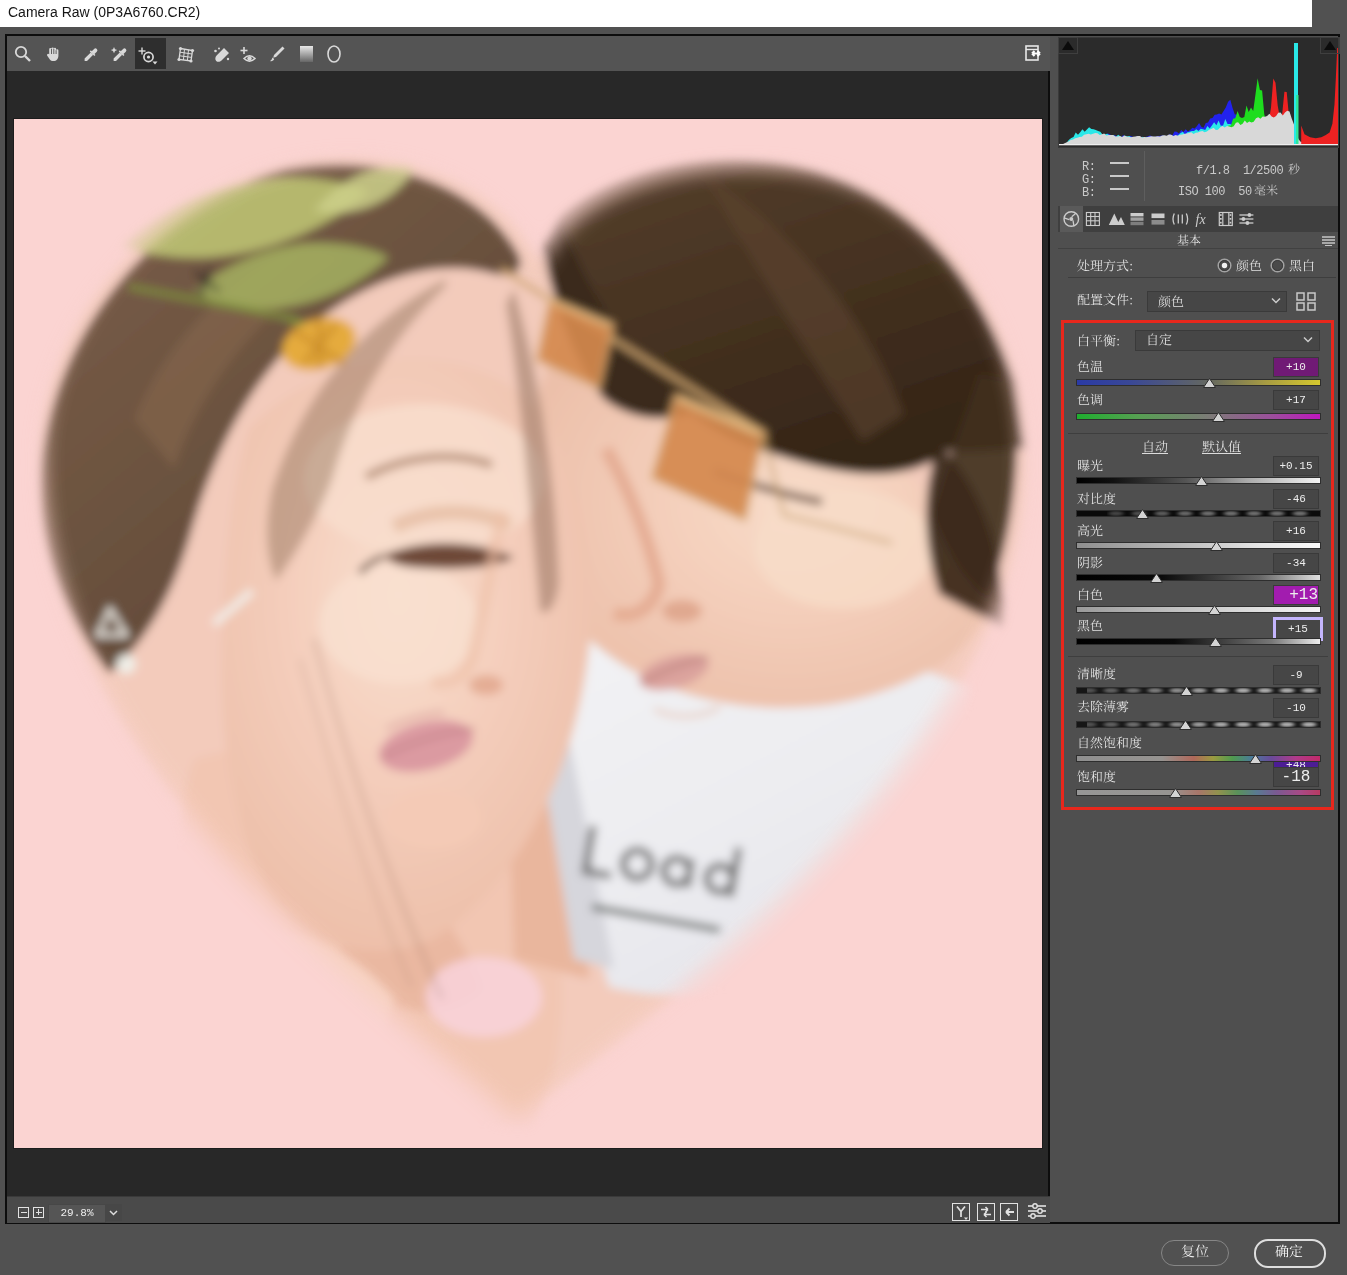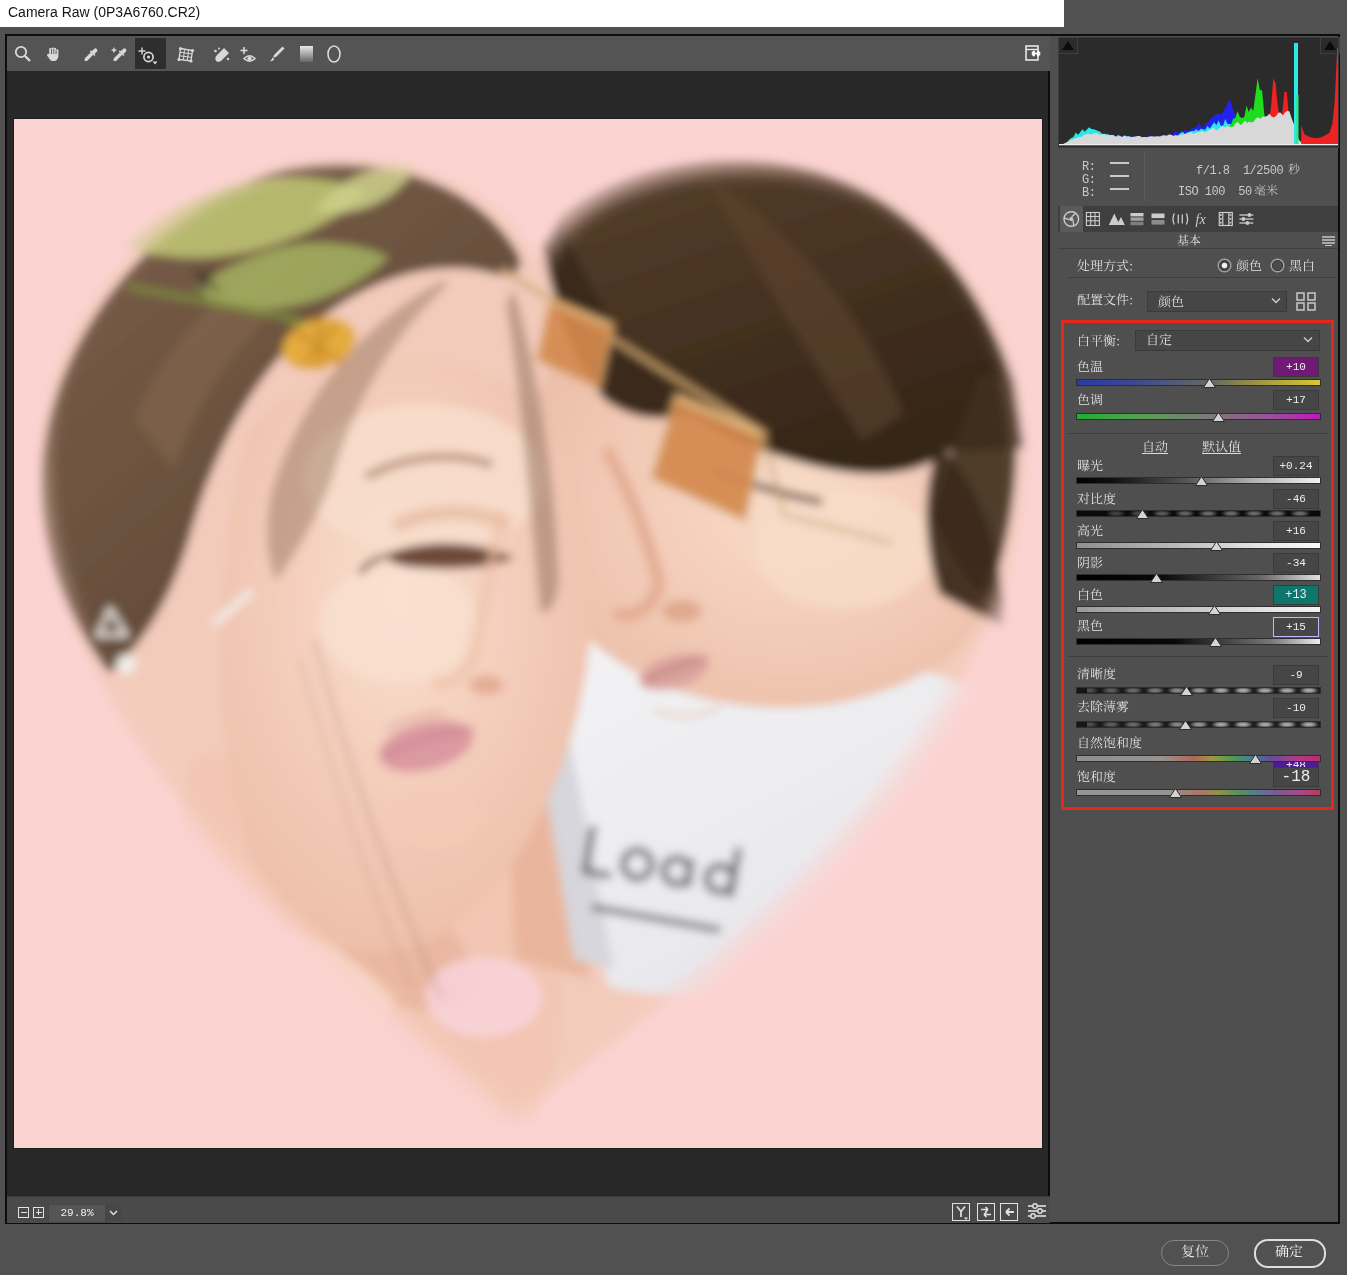--- a/index.html
+++ b/index.html
@@ -1,19 +1,19 @@
 <!DOCTYPE html>
 <html><head><meta charset="utf-8">
 <style>
 html,body{margin:0;padding:0}
 body{width:1347px;height:1275px;position:relative;overflow:hidden;
      background:#515151;font-family:"Liberation Sans",sans-serif;}
 </style></head><body>
 
-<div style="position:absolute;left:0;top:0;width:1064px;height:27px;background:#ffffff;">
+<div style="position:absolute;left:0;top:0;width:1312px;height:27px;background:#ffffff;">
     <span style="position:absolute;left:8px;top:4px;font-size:14px;color:#151515;">Camera Raw (0P3A6760.CR2)</span>
   </div>
 <div style="position:absolute;left:5px;top:34px;width:1041px;height:1186px;border:2px solid #0d0d0d;background:#282828;">
     <div style="position:absolute;left:0;top:0;width:1044px;height:35px;background:#545454;"></div>
     <div style="position:absolute;left:6px;top:8px;"><svg width="20" height="20" viewBox="0 0 20 20" xmlns="http://www.w3.org/2000/svg">
         <circle cx="8" cy="8" r="5.2" fill="none" stroke="#d9d9d9" stroke-width="1.8"></circle>
         <line x1="12" y1="12" x2="17" y2="17" stroke="#d9d9d9" stroke-width="2.4"></line>
       </svg></div>
     <div style="position:absolute;left:36px;top:8px;"><svg width="20" height="20" viewBox="0 0 20 20" xmlns="http://www.w3.org/2000/svg">
         <path d="M6.2 10.5 V5.2 a1.15 1.15 0 0 1 2.3 0 V4.6 a1.15 1.15 0 0 1 2.3 0 V5 a1.15 1.15 0 0 1 2.3 0 V6.4 a1.15 1.15 0 0 1 2.3 0 V11.5 c0 3.4-1.9 5.6-4.8 5.6 c-2.3 0-3.5-.9-4.6-2.9 L4.1 11.6 a1.25 1.25 0 0 1 2.1-1.3 Z" fill="#d9d9d9"></path>
@@ -437,21 +437,21 @@
       </svg></div>
     <div style="position:absolute;left:223px;top:354px;width:44px;height:18px;background:#464646;border:1px solid #3a3a3a;color:#ededed;font-size:11px;letter-spacing:-0.5px;font-family:'Liberation Mono',monospace;text-align:center;line-height:18px;letter-spacing:0;">+17</div>
     <div style="position:absolute;left:26px;top:377px;width:243px;height:5px;border:1px solid #2e2e2e;background:linear-gradient(90deg,#1fae2f 0%,#56a052 25%,#7d7a78 55%,#9b4f9b 80%,#c017c0 100%);"></div>
     <svg style="position:absolute;left:162px;top:376px;" width="13" height="10">
       <path d="M6.5 0.5 L12.5 9.5 L0.5 9.5 Z" fill="#d4d4d4" stroke="#2e2e2e" stroke-width="1"></path>
     </svg>
     <div style="position:absolute;left:27px;top:423px;"><svg class="" width="26" height="15" viewBox="0 0 26 15" style="display:inline-block;vertical-align:top" fill="#e6e6e6" xmlns="http://www.w3.org/2000/svg">
         <path transform="translate(0.0,11.4) scale(0.01300)" d="M473 -536V-555H801V-522H810C830 -522 860 -536 861 -542V-753C880 -757 897 -764 902 -771L825 -830L791 -793H479L414 -823V-516H423C448 -516 473 -529 473 -536ZM801 -763V-686H473V-763ZM801 -585H473V-657H801ZM354 -36 401 26C410 22 416 13 418 2C494 -39 555 -75 601 -101V-12C601 1 598 5 585 5C572 5 512 0 512 0V16C541 21 557 26 567 34C575 45 579 60 580 76C651 68 659 41 659 -8V-98C720 -69 796 -21 831 16C889 34 896 -61 715 -107L786 -163C805 -157 818 -164 824 -173L755 -215C731 -178 705 -139 686 -113L659 -118V-239C683 -242 692 -249 695 -263L601 -274V-124C499 -85 399 -50 354 -36ZM886 -369 845 -317H757V-422H882C895 -422 904 -427 907 -438C880 -465 836 -500 836 -500L798 -452H757V-495C779 -498 787 -506 789 -519L701 -529V-452H549V-494C571 -498 579 -506 581 -519L492 -529V-452H379L387 -422H492V-317H326L334 -287H473C434 -226 377 -167 312 -122L324 -104C375 -131 422 -163 464 -199C488 -175 516 -142 526 -116C574 -85 615 -171 479 -213C503 -236 525 -261 544 -287H741C783 -207 850 -145 918 -107C925 -133 942 -148 964 -150L965 -161C895 -183 818 -228 769 -287H938C952 -287 960 -292 963 -303C934 -332 886 -369 886 -369ZM549 -317V-422H701V-317ZM245 -203H140V-455H245ZM80 -791V-49H89C120 -49 140 -65 140 -70V-173H245V-95H254C275 -95 304 -111 305 -118V-717C325 -721 342 -728 348 -736L271 -797L235 -757H152ZM245 -484H140V-728H245Z"></path>
         <path transform="translate(13.0,11.4) scale(0.01300)" d="M147 -778 134 -770C187 -706 252 -603 265 -523C340 -462 397 -635 147 -778ZM791 -784C746 -685 684 -577 636 -513L650 -502C716 -557 792 -639 852 -722C873 -718 887 -725 892 -736ZM464 -838V-453H41L49 -424H348C336 -187 271 -43 33 63L38 78C319 -11 402 -161 424 -424H562V-20C562 33 581 50 662 50H772C935 50 966 38 966 7C966 -6 962 -15 940 -23L936 -197H923C910 -122 898 -50 889 -30C886 -19 882 -15 869 -14C855 -12 820 -11 773 -11H673C634 -11 629 -17 629 -36V-424H931C945 -424 955 -429 957 -440C922 -473 865 -516 865 -516L814 -453H530V-799C555 -803 565 -813 567 -827Z"></path>
       </svg></div>
-    <div style="position:absolute;left:223px;top:420px;width:44px;height:18px;background:#464646;border:1px solid #3a3a3a;color:#ededed;font-size:11px;letter-spacing:-0.5px;font-family:'Liberation Mono',monospace;text-align:center;line-height:18px;letter-spacing:0;">+0.24</div>
+    <div style="position:absolute;left:223px;top:420px;width:44px;height:18px;background:#464646;border:1px solid #3a3a3a;color:#ededed;font-size:11px;letter-spacing:-0.5px;font-family:'Liberation Mono',monospace;text-align:center;line-height:18px;letter-spacing:0;">+0.15</div>
     <div style="position:absolute;left:26px;top:441px;width:243px;height:5px;border:1px solid #2e2e2e;background:linear-gradient(90deg,#000 0%,#111 15%,#555 45%,#aaa 70%,#f2f2f2 100%);"></div>
     <svg style="position:absolute;left:145px;top:440px;" width="13" height="10">
       <path d="M6.5 0.5 L12.5 9.5 L0.5 9.5 Z" fill="#d4d4d4" stroke="#2e2e2e" stroke-width="1"></path>
     </svg>
     <div style="position:absolute;left:27px;top:456px;"><svg class="" width="39" height="15" viewBox="0 0 39 15" style="display:inline-block;vertical-align:top" fill="#e6e6e6" xmlns="http://www.w3.org/2000/svg">
         <path transform="translate(0.0,11.4) scale(0.01300)" d="M487 -455 477 -445C541 -386 574 -293 592 -237C657 -178 715 -354 487 -455ZM878 -652 833 -589H804V-795C828 -798 838 -807 841 -821L739 -833V-589H439L447 -560H739V-28C739 -12 733 -6 711 -6C688 -6 564 -14 564 -14V1C617 7 646 16 664 28C680 40 687 57 690 77C792 68 804 31 804 -22V-560H932C945 -560 955 -565 958 -576C929 -608 878 -652 878 -652ZM114 -577 100 -567C165 -507 224 -428 271 -348C212 -206 131 -72 29 30L44 42C158 -48 243 -162 307 -285C343 -215 371 -147 385 -95C423 -7 490 -61 429 -195C408 -241 377 -294 337 -348C386 -456 419 -569 442 -675C465 -677 475 -679 482 -689L409 -757L369 -715H48L57 -685H373C355 -593 329 -497 293 -403C244 -462 185 -521 114 -577Z"></path>
         <path transform="translate(13.0,11.4) scale(0.01300)" d="M410 -546 361 -481H222V-784C249 -788 261 -798 264 -815L158 -826V-50C158 -30 152 -24 120 -2L171 66C177 61 185 53 189 40C315 -20 430 -81 499 -115L494 -131C392 -95 292 -60 222 -37V-451H472C486 -451 496 -456 498 -467C465 -500 410 -546 410 -546ZM650 -813 550 -825V-46C550 15 574 36 657 36H764C926 36 964 25 964 -7C964 -21 958 -28 933 -38L930 -205H917C905 -134 891 -61 883 -44C878 -34 872 -31 861 -29C846 -27 812 -26 765 -26H666C623 -26 614 -37 614 -63V-392C701 -429 806 -488 899 -554C918 -544 929 -546 938 -554L860 -631C782 -552 689 -473 614 -419V-786C639 -790 648 -800 650 -813Z"></path>
         <path transform="translate(26.0,11.4) scale(0.01300)" d="M449 -851 439 -844C474 -814 516 -762 531 -723C602 -681 649 -817 449 -851ZM866 -770 817 -708H217L140 -742V-456C140 -276 130 -84 34 71L50 82C195 -70 205 -289 205 -457V-679H929C942 -679 953 -684 955 -695C922 -727 866 -770 866 -770ZM708 -272H279L288 -243H367C402 -171 449 -114 508 -69C407 -10 282 32 141 60L147 77C306 57 441 19 551 -39C646 20 766 55 911 77C917 44 938 23 967 17V6C830 -5 707 -28 607 -71C677 -115 735 -170 780 -234C806 -235 817 -237 826 -246L756 -313ZM702 -243C665 -187 615 -138 553 -97C486 -134 431 -182 392 -243ZM481 -640 382 -651V-541H228L236 -511H382V-304H394C418 -304 445 -317 445 -325V-360H660V-316H672C697 -316 724 -329 724 -337V-511H905C919 -511 929 -516 931 -527C901 -558 851 -599 851 -599L806 -541H724V-614C748 -617 757 -626 760 -640L660 -651V-541H445V-614C470 -617 479 -626 481 -640ZM660 -511V-390H445V-511Z"></path>
       </svg></div>
     <div style="position:absolute;left:223px;top:453px;width:44px;height:18px;background:#464646;border:1px solid #3a3a3a;color:#ededed;font-size:11px;letter-spacing:-0.5px;font-family:'Liberation Mono',monospace;text-align:center;line-height:18px;letter-spacing:0;">-46</div>
@@ -496,30 +496,30 @@
       </svg></div>
     <div style="position:absolute;left:223px;top:517px;width:44px;height:18px;background:#464646;border:1px solid #3a3a3a;color:#ededed;font-size:11px;letter-spacing:-0.5px;font-family:'Liberation Mono',monospace;text-align:center;line-height:18px;letter-spacing:0;">-34</div>
     <div style="position:absolute;left:26px;top:538px;width:243px;height:5px;border:1px solid #2e2e2e;background:linear-gradient(90deg,#000 0%,#0a0a0a 35%,#666 75%,#e0e0e0 100%);"></div>
     <svg style="position:absolute;left:100px;top:537px;" width="13" height="10">
       <path d="M6.5 0.5 L12.5 9.5 L0.5 9.5 Z" fill="#d4d4d4" stroke="#2e2e2e" stroke-width="1"></path>
     </svg>
     <div style="position:absolute;left:27px;top:552px;"><svg class="" width="26" height="15" viewBox="0 0 26 15" style="display:inline-block;vertical-align:top" fill="#e6e6e6" xmlns="http://www.w3.org/2000/svg">
         <path transform="translate(0.0,11.4) scale(0.01300)" d="M778 -614V-347H223V-614ZM444 -840C432 -782 410 -702 390 -643H230L157 -678V75H167C198 75 223 58 223 49V-9H778V71H788C813 71 845 52 847 45V-595C871 -600 891 -610 900 -620L807 -691L766 -643H418C456 -691 494 -750 519 -793C541 -793 553 -801 556 -814ZM223 -39V-318H778V-39Z"></path>
         <path transform="translate(13.0,11.4) scale(0.01300)" d="M568 -697C546 -651 513 -587 482 -546H247L214 -560C254 -604 291 -650 323 -697ZM321 -844C265 -697 149 -523 29 -426L41 -413C86 -441 129 -476 170 -515V-58C170 28 228 52 342 52H743C913 52 954 31 954 -2C954 -17 943 -20 908 -29L907 -184H894C884 -134 863 -62 849 -39C833 -12 806 -8 737 -8H337C272 -8 235 -16 235 -56V-273H762V-206H772C795 -206 827 -221 828 -228V-503C848 -507 865 -516 872 -524L790 -587L752 -546H505C557 -585 613 -648 649 -689C669 -690 681 -692 689 -698L612 -769L569 -726H342C359 -752 374 -778 387 -803C412 -802 421 -806 425 -817ZM463 -517V-302H235V-517ZM527 -517H762V-302H527Z"></path>
       </svg></div>
-    <div style="position:absolute;left:223px;top:549px;width:44px;height:18px;background:#0f766e;border:1px solid #3a3a3a;color:#ededed;font-size:12px;letter-spacing:-0.5px;font-family:'Liberation Mono',monospace;text-align:center;line-height:18px;letter-spacing:0;">+13</div>
+    <div style="position:absolute;left:223px;top:549px;width:44px;height:18px;background:#a21caf;border:1px solid #3a3a3a;color:#ededed;font-size:16px;letter-spacing:-0.5px;font-family:'Liberation Mono',monospace;text-align:right;line-height:18px;letter-spacing:0;">+13</div>
     <div style="position:absolute;left:26px;top:570px;width:243px;height:5px;border:1px solid #2e2e2e;background:linear-gradient(90deg,#9a9a9a 0%,#c5c5c5 45%,#f5f5f5 100%);"></div>
     <svg style="position:absolute;left:158px;top:569px;" width="13" height="10">
       <path d="M6.5 0.5 L12.5 9.5 L0.5 9.5 Z" fill="#d4d4d4" stroke="#2e2e2e" stroke-width="1"></path>
     </svg>
     <div style="position:absolute;left:27px;top:583px;"><svg class="" width="26" height="15" viewBox="0 0 26 15" style="display:inline-block;vertical-align:top" fill="#e6e6e6" xmlns="http://www.w3.org/2000/svg">
         <path transform="translate(0.0,11.4) scale(0.01300)" d="M292 -698 279 -693C306 -652 337 -588 340 -537C393 -488 454 -606 292 -698ZM648 -702C636 -659 606 -576 581 -523L593 -517C635 -560 681 -615 704 -648C725 -645 736 -655 739 -663ZM193 -138C184 -68 127 -14 80 6C58 17 43 37 51 59C63 83 100 83 128 67C173 42 229 -26 209 -137ZM732 -137 721 -128C785 -81 865 4 888 71C967 117 1005 -55 732 -137ZM345 -131 332 -126C352 -78 374 -5 374 52C431 111 502 -14 345 -131ZM536 -131 524 -125C560 -79 605 -5 615 53C683 107 742 -38 536 -131ZM41 -204 50 -174H933C947 -174 957 -179 960 -190C925 -222 870 -265 870 -265L821 -204H529V-313H855C869 -313 878 -318 881 -329C847 -360 793 -403 793 -403L745 -343H529V-450H762V-415H772C794 -415 827 -429 828 -434V-740C845 -743 860 -751 866 -758L788 -818L753 -779H243L172 -812V-399H183C210 -399 237 -414 237 -420V-450H465V-343H130L139 -313H465V-204ZM762 -480H529V-750H762ZM237 -480V-750H465V-480Z"></path>
         <path transform="translate(13.0,11.4) scale(0.01300)" d="M568 -697C546 -651 513 -587 482 -546H247L214 -560C254 -604 291 -650 323 -697ZM321 -844C265 -697 149 -523 29 -426L41 -413C86 -441 129 -476 170 -515V-58C170 28 228 52 342 52H743C913 52 954 31 954 -2C954 -17 943 -20 908 -29L907 -184H894C884 -134 863 -62 849 -39C833 -12 806 -8 737 -8H337C272 -8 235 -16 235 -56V-273H762V-206H772C795 -206 827 -221 828 -228V-503C848 -507 865 -516 872 -524L790 -587L752 -546H505C557 -585 613 -648 649 -689C669 -690 681 -692 689 -698L612 -769L569 -726H342C359 -752 374 -778 387 -803C412 -802 421 -806 425 -817ZM463 -517V-302H235V-517ZM527 -517H762V-302H527Z"></path>
       </svg></div>
-    <div style="position:absolute;left:223px;top:581px;width:44px;height:18px;background:#464646;border:1px solid #c4b5fd;color:#ededed;font-size:11px;letter-spacing:-0.5px;font-family:'Liberation Mono',monospace;text-align:center;line-height:18px;letter-spacing:0;">+15</div>
+    <div style="position:absolute;left:223px;top:581px;width:44px;height:18px;background:#464646;border:3px solid #c4b5fd;color:#ededed;font-size:11px;letter-spacing:-0.5px;font-family:'Liberation Mono',monospace;text-align:center;line-height:18px;letter-spacing:0;">+15</div>
     <div style="position:absolute;left:26px;top:602px;width:243px;height:5px;border:1px solid #2e2e2e;background:linear-gradient(90deg,#000 0%,#090909 40%,#777 80%,#ededed 100%);"></div>
     <svg style="position:absolute;left:159px;top:601px;" width="13" height="10">
       <path d="M6.5 0.5 L12.5 9.5 L0.5 9.5 Z" fill="#d4d4d4" stroke="#2e2e2e" stroke-width="1"></path>
     </svg>
     <div style="position:absolute;left:27px;top:631px;"><svg class="" width="39" height="15" viewBox="0 0 39 15" style="display:inline-block;vertical-align:top" fill="#e6e6e6" xmlns="http://www.w3.org/2000/svg">
         <path transform="translate(0.0,11.4) scale(0.01300)" d="M111 -826 103 -817C147 -787 201 -732 217 -686C291 -645 329 -794 111 -826ZM41 -599 32 -589C75 -563 126 -513 142 -469C214 -429 253 -572 41 -599ZM102 -202C92 -202 58 -202 58 -202V-180C80 -179 94 -176 107 -167C128 -152 135 -74 121 28C123 59 135 77 153 77C186 77 207 51 209 9C212 -73 183 -118 183 -163C182 -187 189 -219 197 -249C210 -296 288 -522 328 -643L309 -648C145 -258 145 -258 127 -223C117 -203 113 -202 102 -202ZM583 -831V-731H344L352 -701H583V-621H367L374 -591H583V-502H313L321 -473H926C940 -473 950 -478 952 -489C920 -518 870 -558 870 -558L824 -502H648V-591H882C896 -591 905 -596 907 -607C877 -635 828 -675 828 -675L784 -621H648V-701H903C917 -701 926 -706 929 -717C898 -746 848 -785 848 -785L804 -731H648V-792C673 -796 683 -806 685 -820ZM786 -247V-151H464V-247ZM786 -276H464V-366H786ZM402 -394V78H412C440 78 464 62 464 55V-122H786V-21C786 -6 781 0 761 0C739 0 625 -8 625 -8V8C675 14 702 22 718 32C733 43 739 59 742 79C838 69 850 36 850 -13V-352C870 -355 887 -364 893 -372L809 -435L776 -394H470L402 -425Z"></path>
         <path transform="translate(13.0,11.4) scale(0.01300)" d="M134 -717H246V-475H134ZM76 -747V-67H85C114 -67 134 -83 134 -88V-171H246V-105H255C276 -105 304 -121 306 -128V-705C325 -709 342 -717 348 -725L271 -785L236 -747H147L76 -777ZM134 -445H246V-200H134ZM456 -842V-601H319L327 -571H436C413 -387 364 -206 276 -65L292 -52C367 -144 420 -249 456 -364V76H469C491 76 516 60 516 51V-471C542 -434 568 -383 573 -343C629 -295 684 -413 516 -496V-571H623C635 -571 644 -576 647 -587C623 -615 580 -652 580 -652L544 -601H516V-803C541 -807 549 -816 552 -830ZM653 -759V-437C653 -261 644 -80 550 65L565 77C705 -66 713 -271 713 -437V-479H808V76H818C848 76 869 61 869 56V-479H950C964 -479 972 -484 975 -495C946 -524 897 -565 897 -565L854 -508H713V-701C783 -716 861 -739 908 -759C931 -752 948 -753 955 -762L875 -821C842 -795 785 -759 729 -732Z"></path>
         <path transform="translate(26.0,11.4) scale(0.01300)" d="M449 -851 439 -844C474 -814 516 -762 531 -723C602 -681 649 -817 449 -851ZM866 -770 817 -708H217L140 -742V-456C140 -276 130 -84 34 71L50 82C195 -70 205 -289 205 -457V-679H929C942 -679 953 -684 955 -695C922 -727 866 -770 866 -770ZM708 -272H279L288 -243H367C402 -171 449 -114 508 -69C407 -10 282 32 141 60L147 77C306 57 441 19 551 -39C646 20 766 55 911 77C917 44 938 23 967 17V6C830 -5 707 -28 607 -71C677 -115 735 -170 780 -234C806 -235 817 -237 826 -246L756 -313ZM702 -243C665 -187 615 -138 553 -97C486 -134 431 -182 392 -243ZM481 -640 382 -651V-541H228L236 -511H382V-304H394C418 -304 445 -317 445 -325V-360H660V-316H672C697 -316 724 -329 724 -337V-511H905C919 -511 929 -516 931 -527C901 -558 851 -599 851 -599L806 -541H724V-614C748 -617 757 -626 760 -640L660 -651V-541H445V-614C470 -617 479 -626 481 -640ZM660 -511V-390H445V-511Z"></path>
       </svg></div>
     <div style="position:absolute;left:223px;top:629px;width:44px;height:18px;background:#464646;border:1px solid #3a3a3a;color:#ededed;font-size:11px;letter-spacing:-0.5px;font-family:'Liberation Mono',monospace;text-align:center;line-height:18px;letter-spacing:0;">-9</div>

